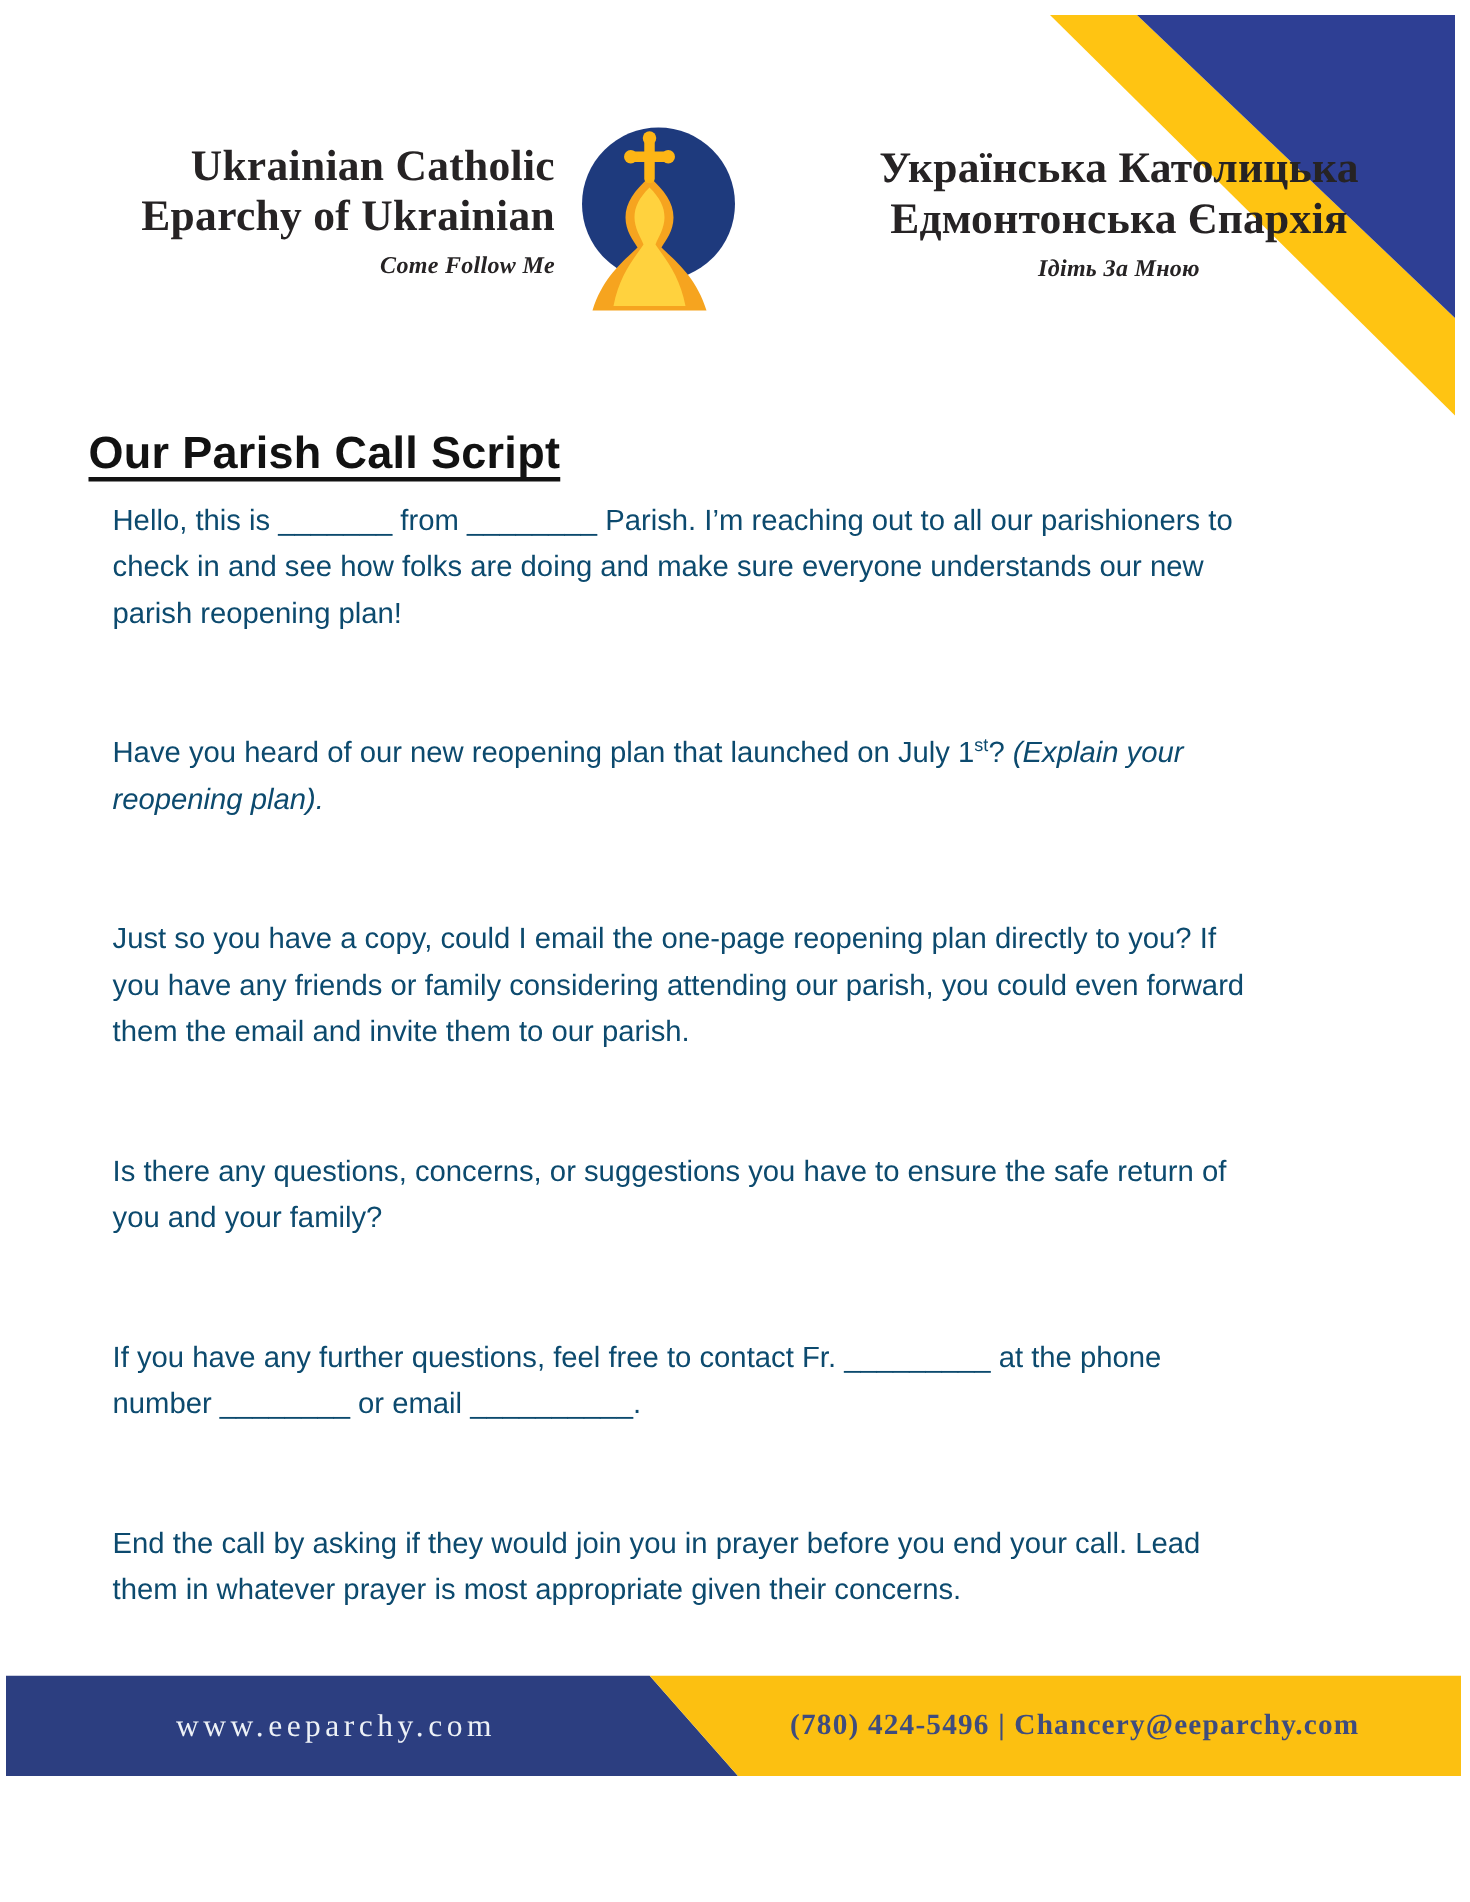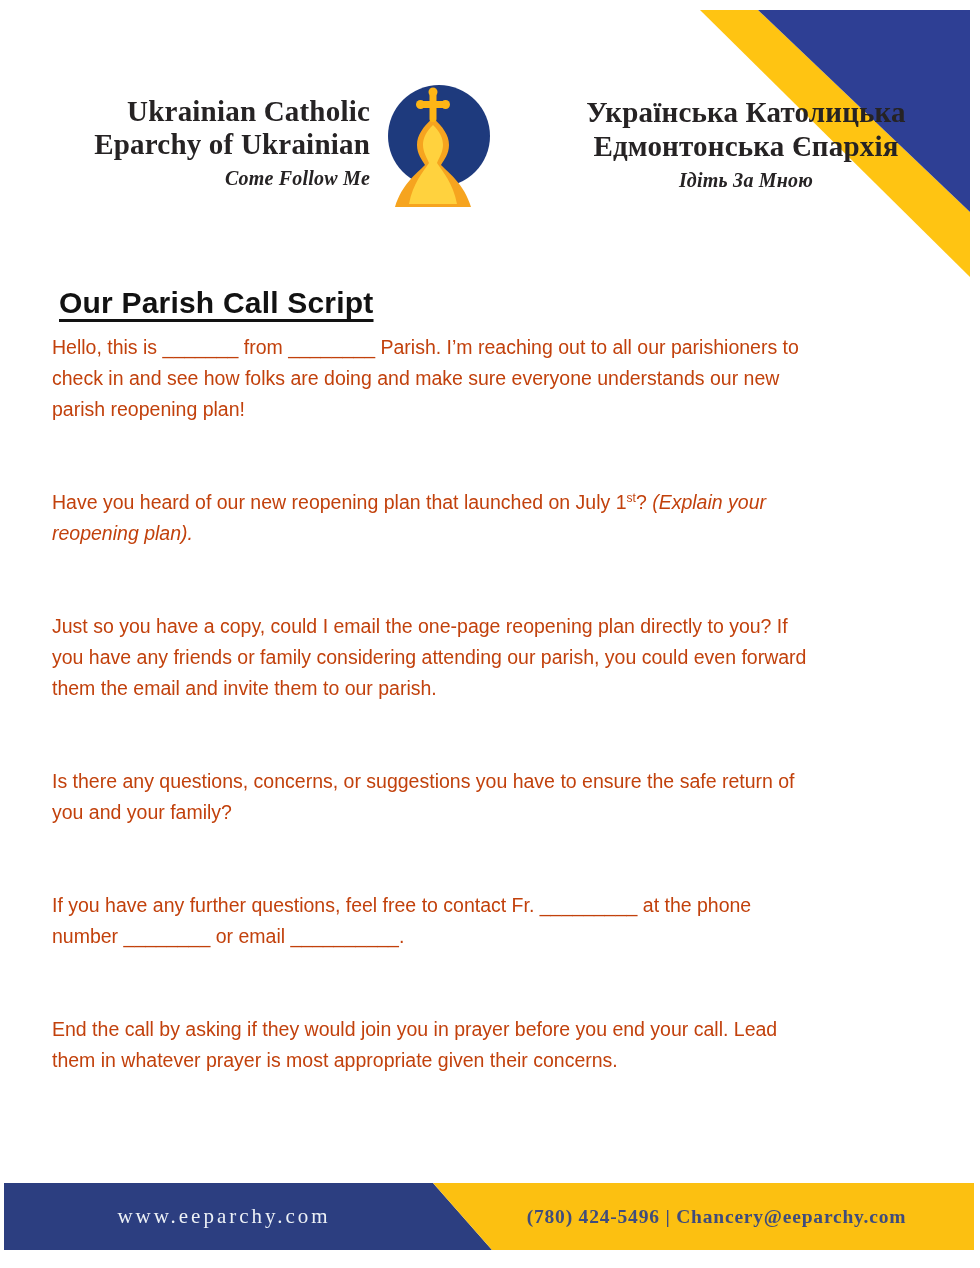--- a/index.html
+++ b/index.html
@@ -10,43 +10,43 @@
   }
   
   .corner-ribbon { position:absolute; left:690px; top:0; width:290px; height:280px; }
   
   .brand-left {
     position:absolute; left:0; top:95px; width:370px; text-align:right;
     font-family:"Liberation Serif", serif; font-weight:bold;
     font-size:29px; line-height:33px; color:#262324; letter-spacing:0.2px;
   }
   .brand-left .tagline, .brand-right .tagline {
-    font-style:italic; font-weight:600; font-size:20px; line-height:30px; margin-top:2px;
+    font-style:italic; font-weight:600; font-size:16px; line-height:30px; margin-top:2px;
   }
   .logo-wrap { position:absolute; left:382px; top:76px; width:118px; height:132px; }
   .brand-right {
     position:absolute; left:500px; top:95px; width:420px; text-align:center;
     font-family:"Liberation Serif", serif; font-weight:bold;
     font-size:29px; line-height:34px; color:#262324; letter-spacing:0.2px;margin-left:36px;
   }
   
   .doc-title {
     position:absolute; left:59px; top:286px;
     font-size:30px; font-weight:600; color:#121212; letter-spacing:0.2px;
     text-decoration:underline; text-decoration-thickness:2.5px; text-underline-offset:6px;
   }
   .doc-body {
-    position:absolute; left:52px; top:332px; width:872px;
-    font-size:19.5px; line-height:31px; color:#c2410c;
+    position:absolute; left:75px; top:332px; width:872px;
+    font-size:19.5px; line-height:31px; color:#0c4a6e;
   }
   .doc-body p { margin:0 0 62px 0; white-space:pre-line; }
   .doc-body sup { font-size:12px; line-height:0; }
   .doc-body .em { font-style:italic; white-space:pre-line; }
   
-  .footer { position:absolute; left:4px; top:1183px; width:970px; height:84px; }
+  .footer { position:absolute; left:4px; top:1117px; width:970px; height:84px; }
   .footer svg { position:absolute; left:0; top:0; }
   .footer-web {
     position:absolute; left:0; top:0; width:440px; height:67px;
     display:flex; align-items:center; justify-content:center;
     font-family:"Liberation Serif", serif; font-size:21px;
     letter-spacing:3px; color:#edf1f6;
   }
   .footer-address {
     position:absolute; left:455px; top:0; width:515px; height:67px;
     display:flex; flex-direction:column; align-items:center; justify-content:center;

